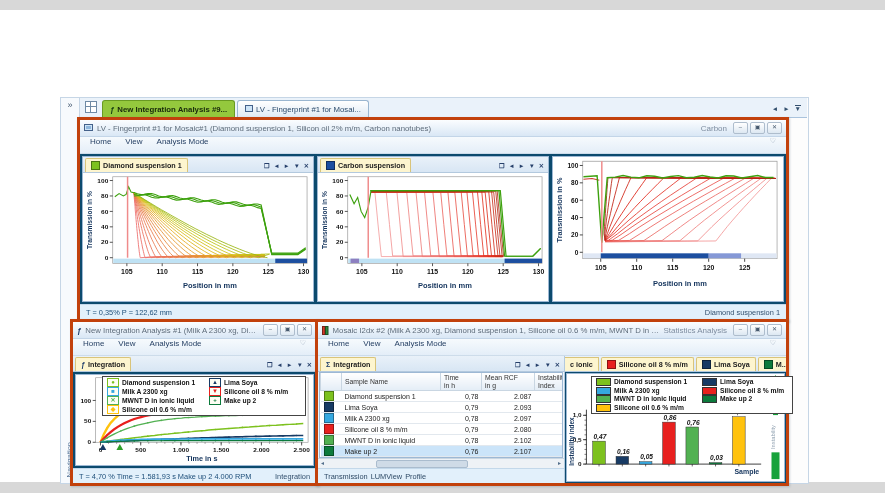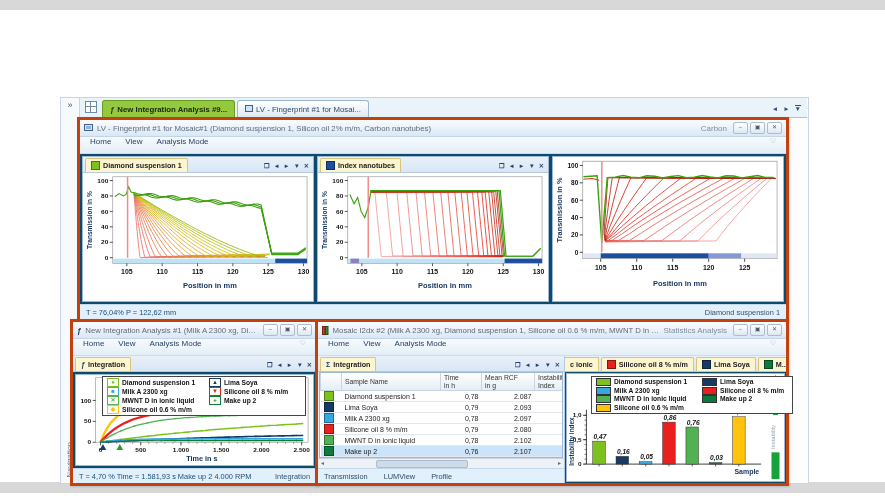--- a/index.html
+++ b/index.html
@@ -77,21 +77,21 @@
   table.stats th{font-weight:normal;text-align:left;background:linear-gradient(#ffffff,#e4edf6);border:1px solid #c9d6e2;
                  border-top:none;padding:1px 3px;font-size:6.8px;color:#333;line-height:7.5px;height:15px}
   table.stats td{border-bottom:1px solid #e2e8ee;padding:0 3px;height:10px;white-space:nowrap;overflow:hidden}
   table.stats tr.sel td{background:#cbe4f9}
   td.c-idx{font-weight:bold;font-style:italic;text-align:right}
   td.c-num{text-align:right}
   .swatch{width:8px;height:8px;display:inline-block;border:1px solid rgba(0,0,0,.35);vertical-align:-1px}
   #stats-hscroll{height:9px;flex:0 0 9px;background:#eef2f6;border-top:1px solid #c9d6e2;position:relative;font-size:5px;color:#55708c}
   #stats-hscroll .thumb{position:absolute;left:58px;top:1px;width:90px;height:6px;background:#cfdbe7;border:1px solid #aabcce;border-radius:2px}
   #stats-hscroll .ar{position:absolute;top:1px}
-  #stats-status{gap:16px;display:flex}
+  #stats-status{gap:3px;display:flex}
   #stats-status span{cursor:pointer;color:#2e4a66}
 
   #bars-panel{flex:1;display:flex;flex-direction:column;min-width:0}
   #bars-area{flex:1;display:flex;background:#fff;border:1px solid #9db8d4;margin:1px;position:relative;min-height:0}
   #bars-chartwrap{flex:1;position:relative}
   #bars-legend{position:absolute;left:24px;top:2px;background:#fff;border:1px solid #444;padding:1px 4px;
                display:grid;grid-template-columns:106px 86px;font-size:6.7px;font-weight:bold;color:#111;line-height:8.6px;z-index:2}
   .lg-swatch{width:13px;height:6px;border:1px solid #333;flex:0 0 13px}
   #bars-chartwrap svg{position:absolute;inset:0;width:100%;height:100%}
   #instab-strip{width:17px;flex:0 0 17px;position:relative;background:#fff}
@@ -221,21 +221,21 @@
             <line x1="27" y1="8" x2="30" y2="8" stroke="#222" stroke-width="0.8"></line>
             <text x="25.5" y="10.3" text-anchor="end" font-size="6.6" fill="#111" font-family="Liberation Sans, sans-serif" font-weight="bold">100</text>
             <text x="128" y="122" text-anchor="middle" font-size="7.6" fill="#13335c" font-family="Liberation Sans, sans-serif" font-weight="bold">Position in mm</text>
             <text x="9" y="50" text-anchor="middle" font-size="7" fill="#13335c" font-family="Liberation Sans, sans-serif" font-weight="bold" transform="rotate(-90 9 50)">Transmission in %</text>
           </svg>
       </div>
       <div class="fp-panel">
         <div class="paneltabs">
             <div class="ptab">
               <span class="sq" style="background: rgb(29, 79, 160);"></span>
-              <span>Index nanotubes</span>
+              <span>Carbon suspension</span>
             </div>
             <div class="pctrl">
               <span>❐</span>
               <span>◄</span>
               <span>►</span>
               <span>▼</span>
               <span>✕</span>
             </div>
           </div>
         <svg id="fp1" viewBox="0 0 232 136" preserveAspectRatio="none">
@@ -342,21 +342,21 @@
             <line x1="27" y1="24.400000000000006" x2="30" y2="24.400000000000006" stroke="#222" stroke-width="0.8"></line>
             <text x="25.5" y="26.700000000000006" text-anchor="end" font-size="6.6" fill="#111" font-family="Liberation Sans, sans-serif" font-weight="bold">80</text>
             <line x1="27" y1="8" x2="30" y2="8" stroke="#222" stroke-width="0.8"></line>
             <text x="25.5" y="10.3" text-anchor="end" font-size="6.6" fill="#111" font-family="Liberation Sans, sans-serif" font-weight="bold">100</text>
             <text x="128" y="122" text-anchor="middle" font-size="7.6" fill="#13335c" font-family="Liberation Sans, sans-serif" font-weight="bold">Position in mm</text>
             <text x="9" y="50" text-anchor="middle" font-size="7" fill="#13335c" font-family="Liberation Sans, sans-serif" font-weight="bold" transform="rotate(-90 9 50)">Transmission in %</text>
           </svg>
       </div>
     </div>
     <div class="statusbar">
-      <span>T = 76,04%   P = 122,62 mm</span>
+      <span>T = 0,35%   P = 122,62 mm</span>
       <span class="sright">Diamond suspension 1</span>
     </div>
   </div>
 
   <div class="win" id="win-int" style="left:9px;top:221px;width:243px;height:161px">
     <div class="titlebar">
       <span class="sig" style="font-style:italic;font-weight:bold;color:#1a3a6a">ƒ</span>
       <span class="ttext">New Integration Analysis #1 (Milk A  2300 xg, Diamond s...</span>
       <span class="winbtns" style="margin-left:auto">
           <span class="winbtn">–</span>

